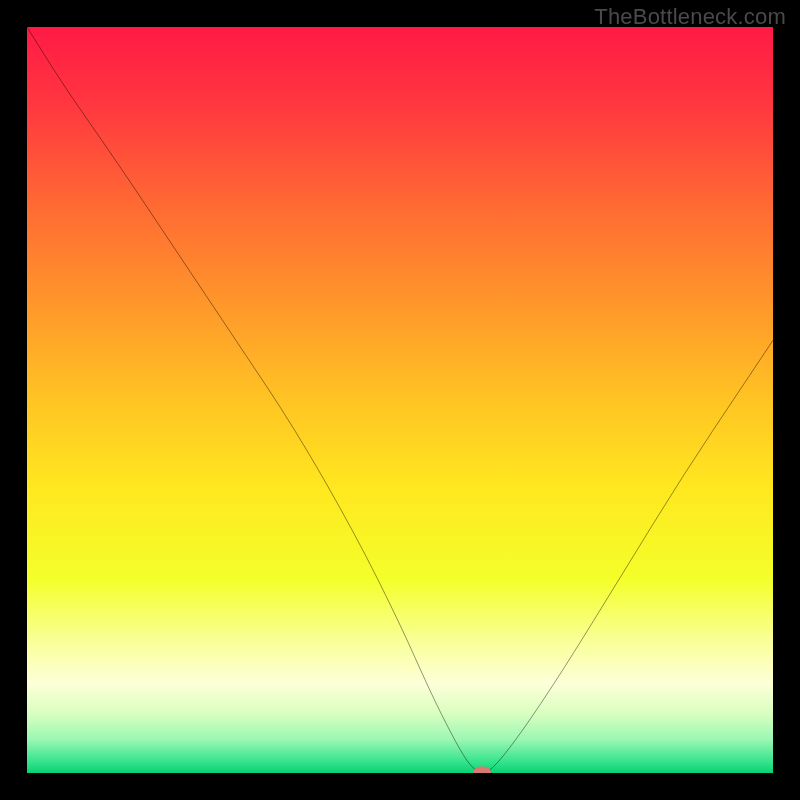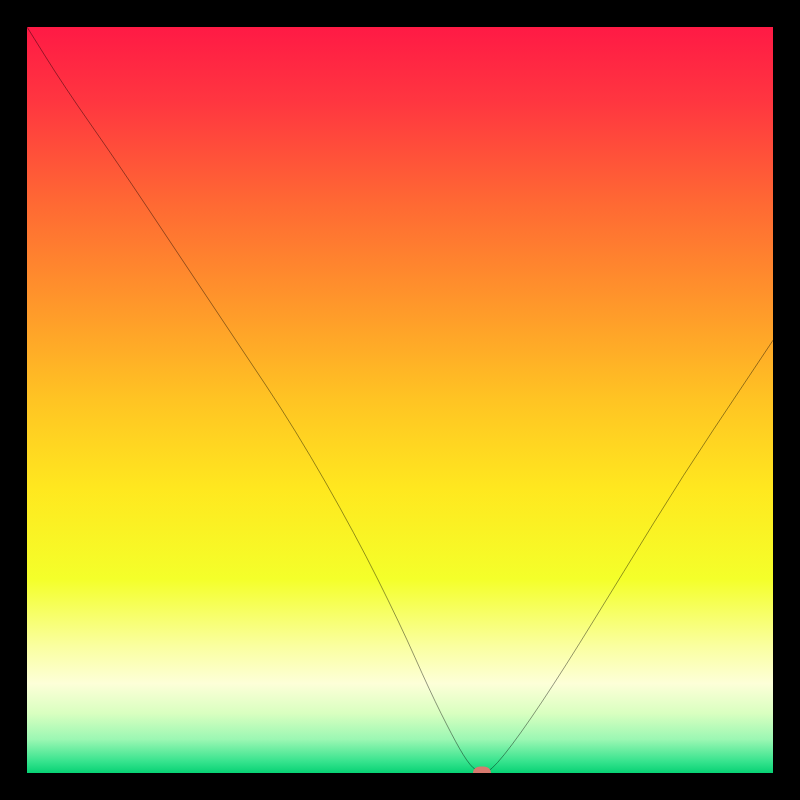--- a/index.html
+++ b/index.html
@@ -52,20 +52,21 @@
     border-radius: 7px / 6px;
     background: #d77a6f;
     transform: translate(-50%, -50%);
   }
 </style>
 </head>
 <body>
 
 <div class="frame">
 
+  <div class="watermark">TheBottleneck.com</div>
 
   <div class="plot-area">
 
     <svg class="gradient-bg" viewBox="0 0 100 100" preserveAspectRatio="none">
       <defs>
         <linearGradient id="bg-grad" x1="0" y1="0" x2="0" y2="1">
             <stop offset="0%" stop-color="#ff1a45"></stop>
             <stop offset="10%" stop-color="#ff3640"></stop>
             <stop offset="24%" stop-color="#ff6a33"></stop>
             <stop offset="38%" stop-color="#ff9a2a"></stop>

